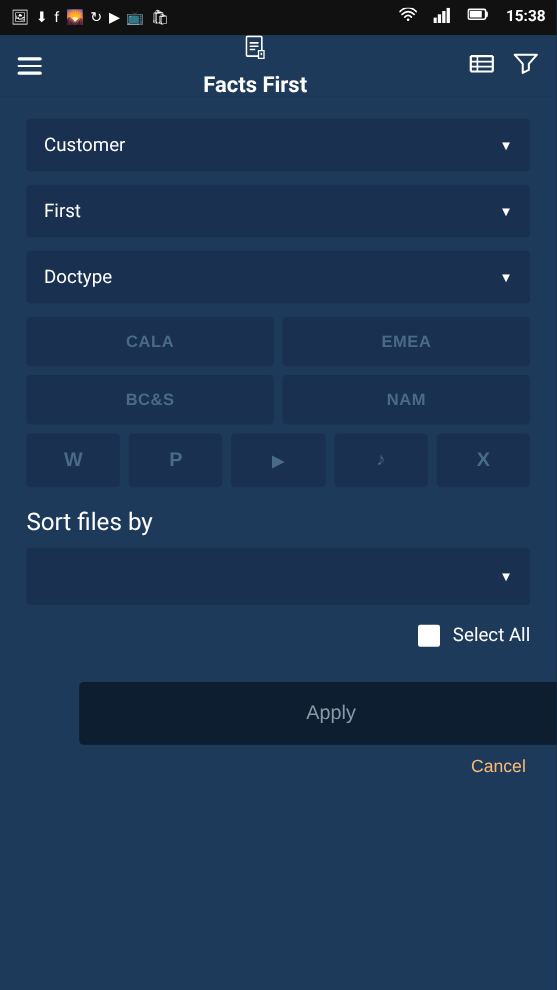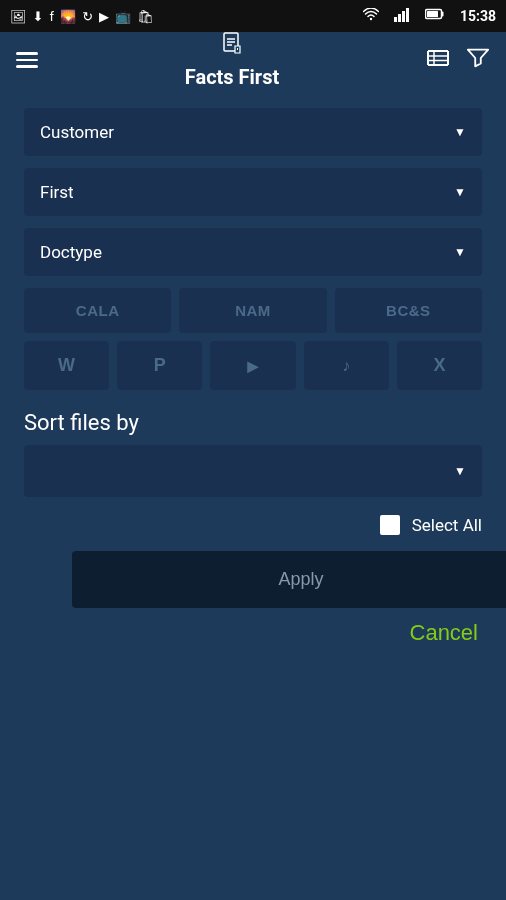--- a/index.html
+++ b/index.html
@@ -104,21 +104,21 @@
       gap: 27px;
     }
     .dropdown-arrow {
       color: #fff;
       font-size: 12px;
     }
 
     
     .region-grid {
       display: grid;
-      grid-template-columns: repeat(3, 1fr);
+      grid-template-columns: repeat(2, 1fr);
       gap: 8px;
       margin-bottom: 8px;
     }
     .region-btn {
       background: #1a3050;
       border: none;
       border-radius: 4px;
       color: #4a6a8a;
       font-size: 15px;
       font-weight: bold;
@@ -170,21 +170,21 @@
       margin-bottom: 18px;
       cursor: pointer;
       min-height: 52px;
     }
 
     
     .select-all-row {
       display: flex;
       align-items: center;
       justify-content: flex-end;
-      margin-bottom: 16px;
+      margin-bottom: 32px;
       gap: 12px;
     }
     .checkbox {
       width: 20px;
       height: 20px;
       background: #fff;
       border-radius: 2px;
       border: none;
       cursor: pointer;
     }
@@ -208,22 +208,22 @@
       margin-left: 48px;
     }
 
     
     .cancel-row {
       display: flex;
       justify-content: flex-end;
       padding-right: 4px;
     }
     .cancel-btn {
-      color: #84cc16;
-      font-size: 22px;
+      color: #fdba74;
+      font-size: 16px;
       background: none;
       border: none;
       cursor: pointer;
     }
 
     
     .list-icon svg, .filter-icon svg {
       width: 24px;
       height: 24px;
       fill: none;
@@ -327,22 +327,23 @@
 
   
   <div class="dropdown">
     <span>Doctype</span>
     <span class="dropdown-arrow">▼</span>
   </div>
 
   
   <div class="region-grid">
     <button class="region-btn">CALA</button>
+    <button class="region-btn">EMEA</button>
+    <button class="region-btn">BC&amp;S</button>
     <button class="region-btn">NAM</button>
-    <button class="region-btn">BC&amp;S</button>
   </div>
 
   
   <div class="icon-grid">
     <button class="icon-btn">W</button>
     <button class="icon-btn">P</button>
     <button class="icon-btn play-icon">▶</button>
     <button class="icon-btn" style="font-size:16px;">♪</button>
     <button class="icon-btn">X</button>
   </div>

